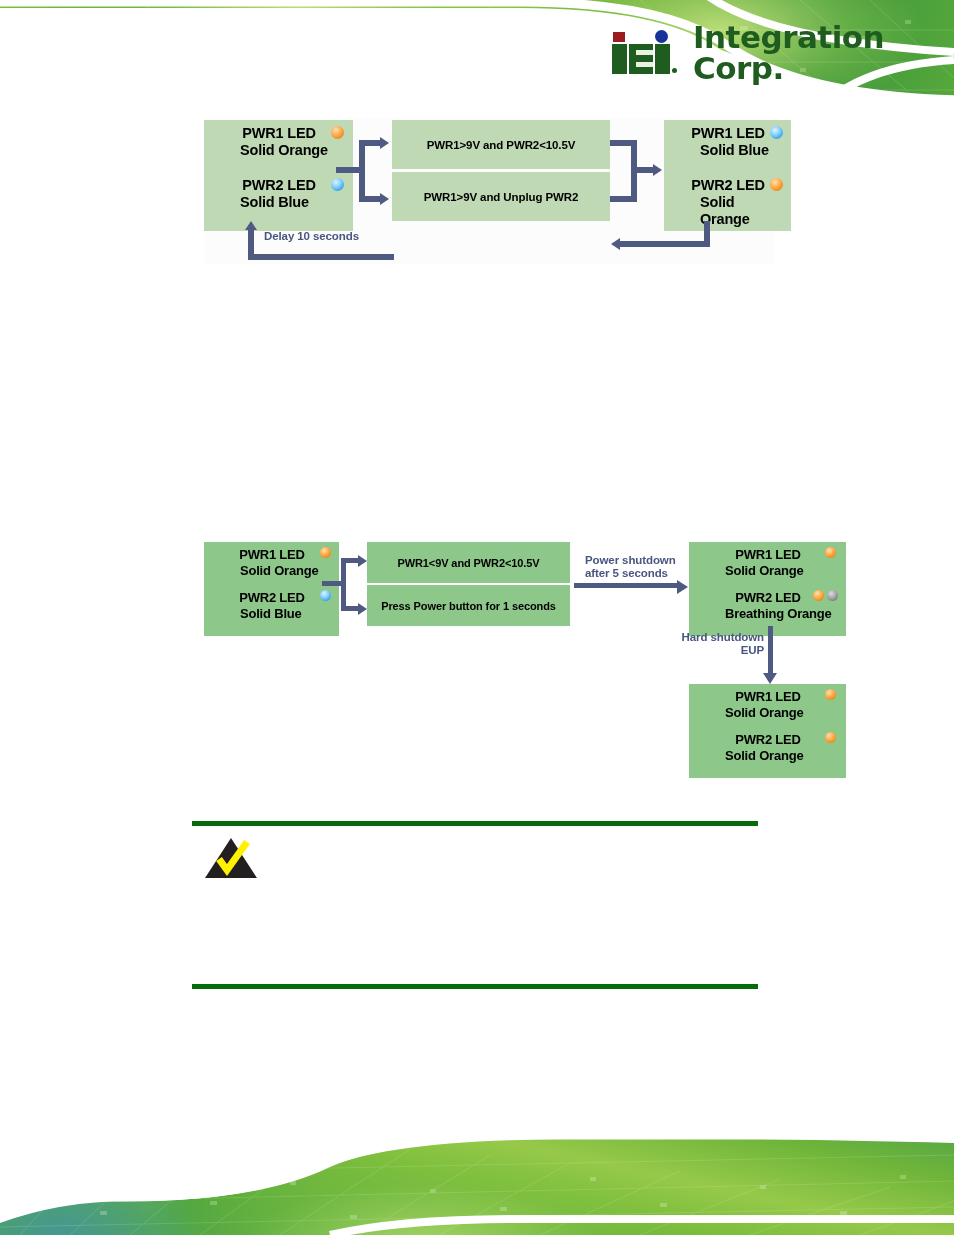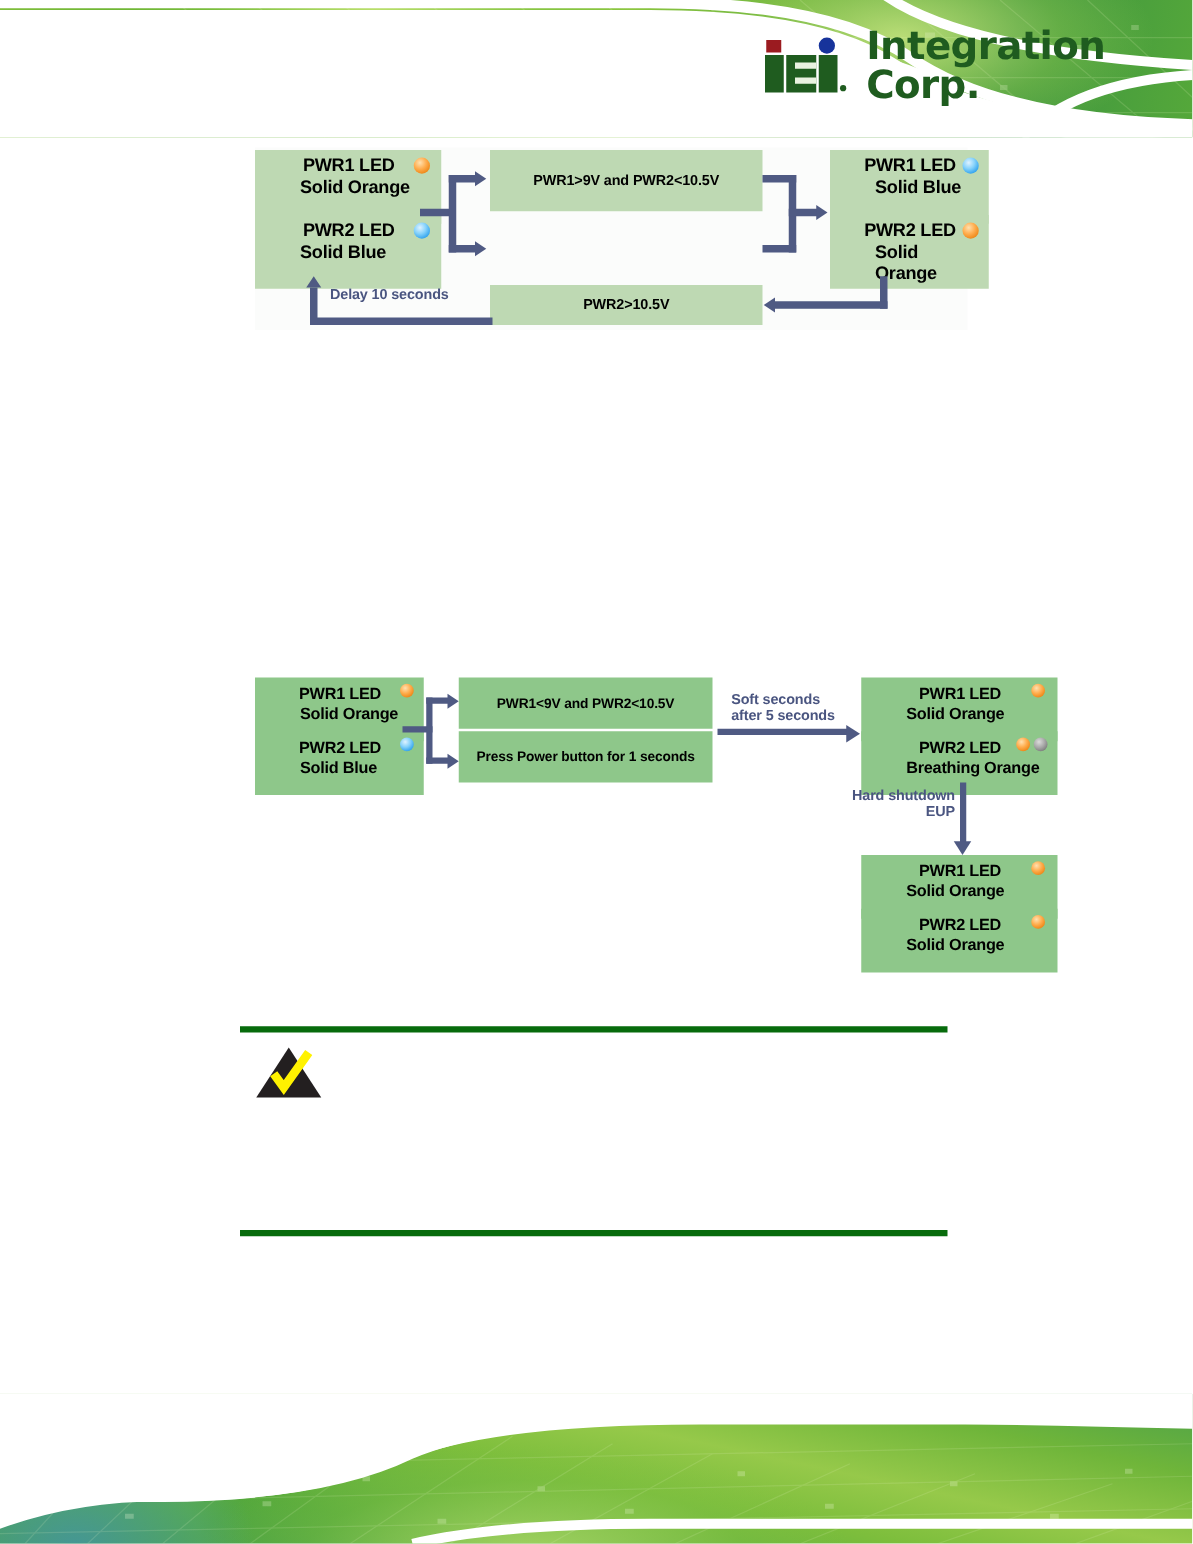--- a/index.html
+++ b/index.html
@@ -206,20 +206,23 @@
   <div class="arr" style="left:132px;top:49px;width:28px;height:6px;"></div>
   <div class="arr" style="left:155px;top:22px;width:6px;height:62px;"></div>
   <div class="arr" style="left:155px;top:22px;width:23px;height:6px;"></div>
   <div class="arrowhead ah-right" style="left:176px;top:18.5px;"></div>
   <div class="arr" style="left:155px;top:78px;width:23px;height:6px;"></div>
   <div class="arrowhead ah-right" style="left:176px;top:74.5px;"></div>
 
   <div class="node cond-node" style="left:188px;top:2px;width:218px;height:49px;">
     <span>PWR1&gt;9V and PWR2&lt;10.5V</span>
   </div>
+  <div class="node cond-node" style="left:188px;top:54px;width:218px;height:49px;">
+    <span>PWR1&gt;9V and Unplug PWR2</span>
+  </div>
 
   <div class="arr" style="left:406px;top:22px;width:27px;height:6px;"></div>
   <div class="arr" style="left:427px;top:22px;width:6px;height:62px;"></div>
   <div class="arr" style="left:406px;top:78px;width:27px;height:6px;"></div>
   <div class="arr" style="left:427px;top:49px;width:24px;height:6px;"></div>
   <div class="arrowhead ah-right" style="left:449px;top:45.5px;"></div>
 
   <div class="node led-node" style="left:460px;top:2px;width:110px;height:49px;">
     <div class="led-l1">PWR1 LED</div>
     <div class="led-l2">Solid Blue</div>
@@ -228,23 +231,20 @@
   <div class="node led-node" style="left:460px;top:54px;width:110px;height:49px;">
     <div class="led-l1">PWR2 LED</div>
     <div class="led-l2">Solid Orange</div>
     <span class="lamp lamp-orange" style="right:8px;top:6px;"></span>
   </div>
 
   <div class="arr" style="left:500px;top:103px;width:6px;height:26px;"></div>
   <div class="arr" style="left:416px;top:123px;width:90px;height:6px;"></div>
   <div class="arrowhead ah-left" style="left:407px;top:119.5px;"></div>
 
-  <div class="node cond-node" style="left:188px;top:110px;width:218px;height:32px;">
-    <span>PWR2&gt;10.5V</span>
-  </div>
 
   <div class="arr" style="left:44px;top:136px;width:146px;height:6px;"></div>
   <div class="arr" style="left:44px;top:112px;width:6px;height:30px;"></div>
   <div class="arrowhead ah-up" style="left:40.5px;top:103px;"></div>
 
   <div class="edge-label" style="left:60px;top:112px;">
     <span>Delay 10 seconds</span>
   </div>
 </div>
 
@@ -269,21 +269,21 @@
   <div class="arrowhead ah-right" style="left:154px;top:65px;"></div>
 
   <div class="node cond-node" style="left:163px;top:4px;width:203px;height:41px;">
     <span>PWR1&lt;9V and PWR2&lt;10.5V</span>
   </div>
   <div class="node cond-node" style="left:163px;top:47px;width:203px;height:41px;">
     <span>Press Power button for 1 seconds</span>
   </div>
 
   <div class="edge-label" style="left:381px;top:16px;text-align:left;width:105px;">
-    <div>Soft seconds</div>
+    <div>Power shutdown</div>
     <div>after 5 seconds</div>
   </div>
   <div class="arr" style="left:370px;top:45px;width:105px;height:5px;"></div>
   <div class="arrowhead ah-right" style="left:473px;top:41.5px;border-top-width:7px;border-bottom-width:7px;border-left-width:11px;"></div>
 
   <div class="node led-node" style="left:485px;top:4px;width:140px;height:41px;">
     <div class="led-l1">PWR1 LED</div>
     <div class="led-l2">Solid Orange</div>
     <span class="lamp lamp-orange" style="right:10px;top:5px;width:11px;height:11px;"></span>
   </div>

